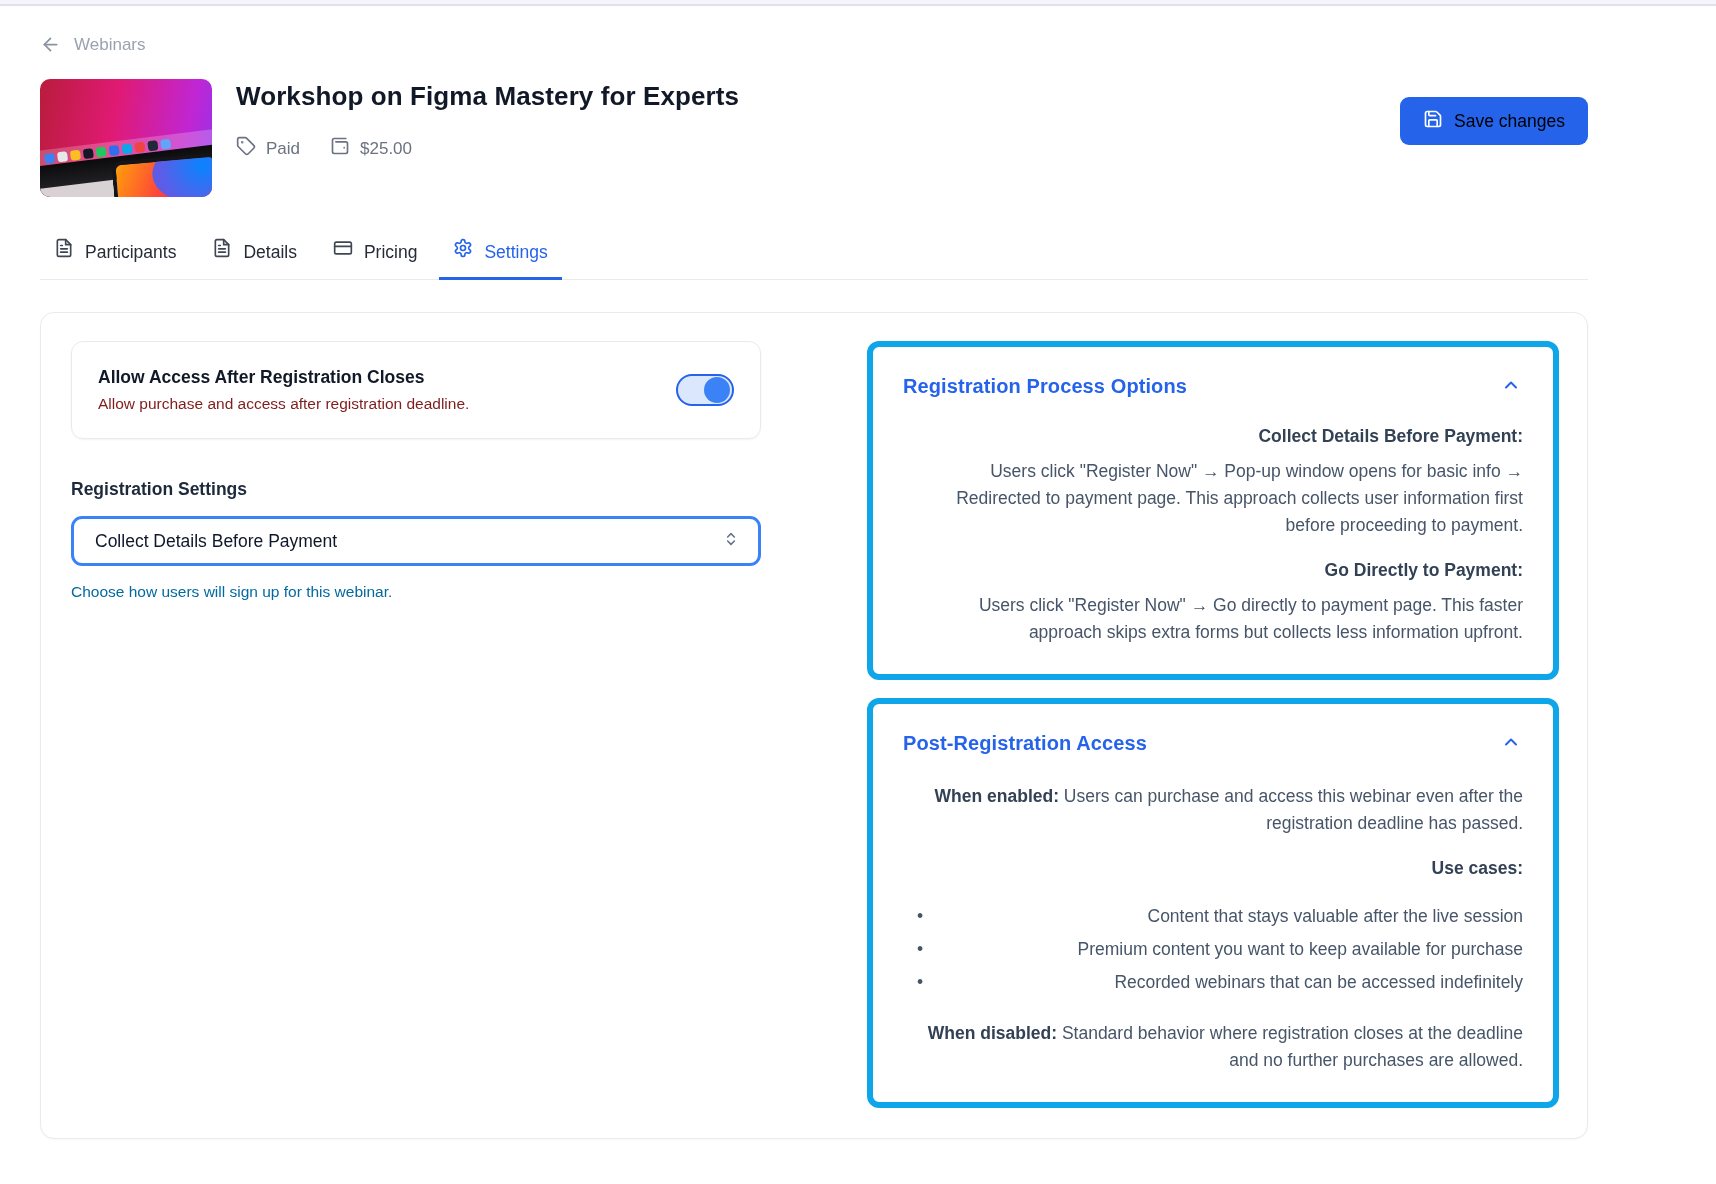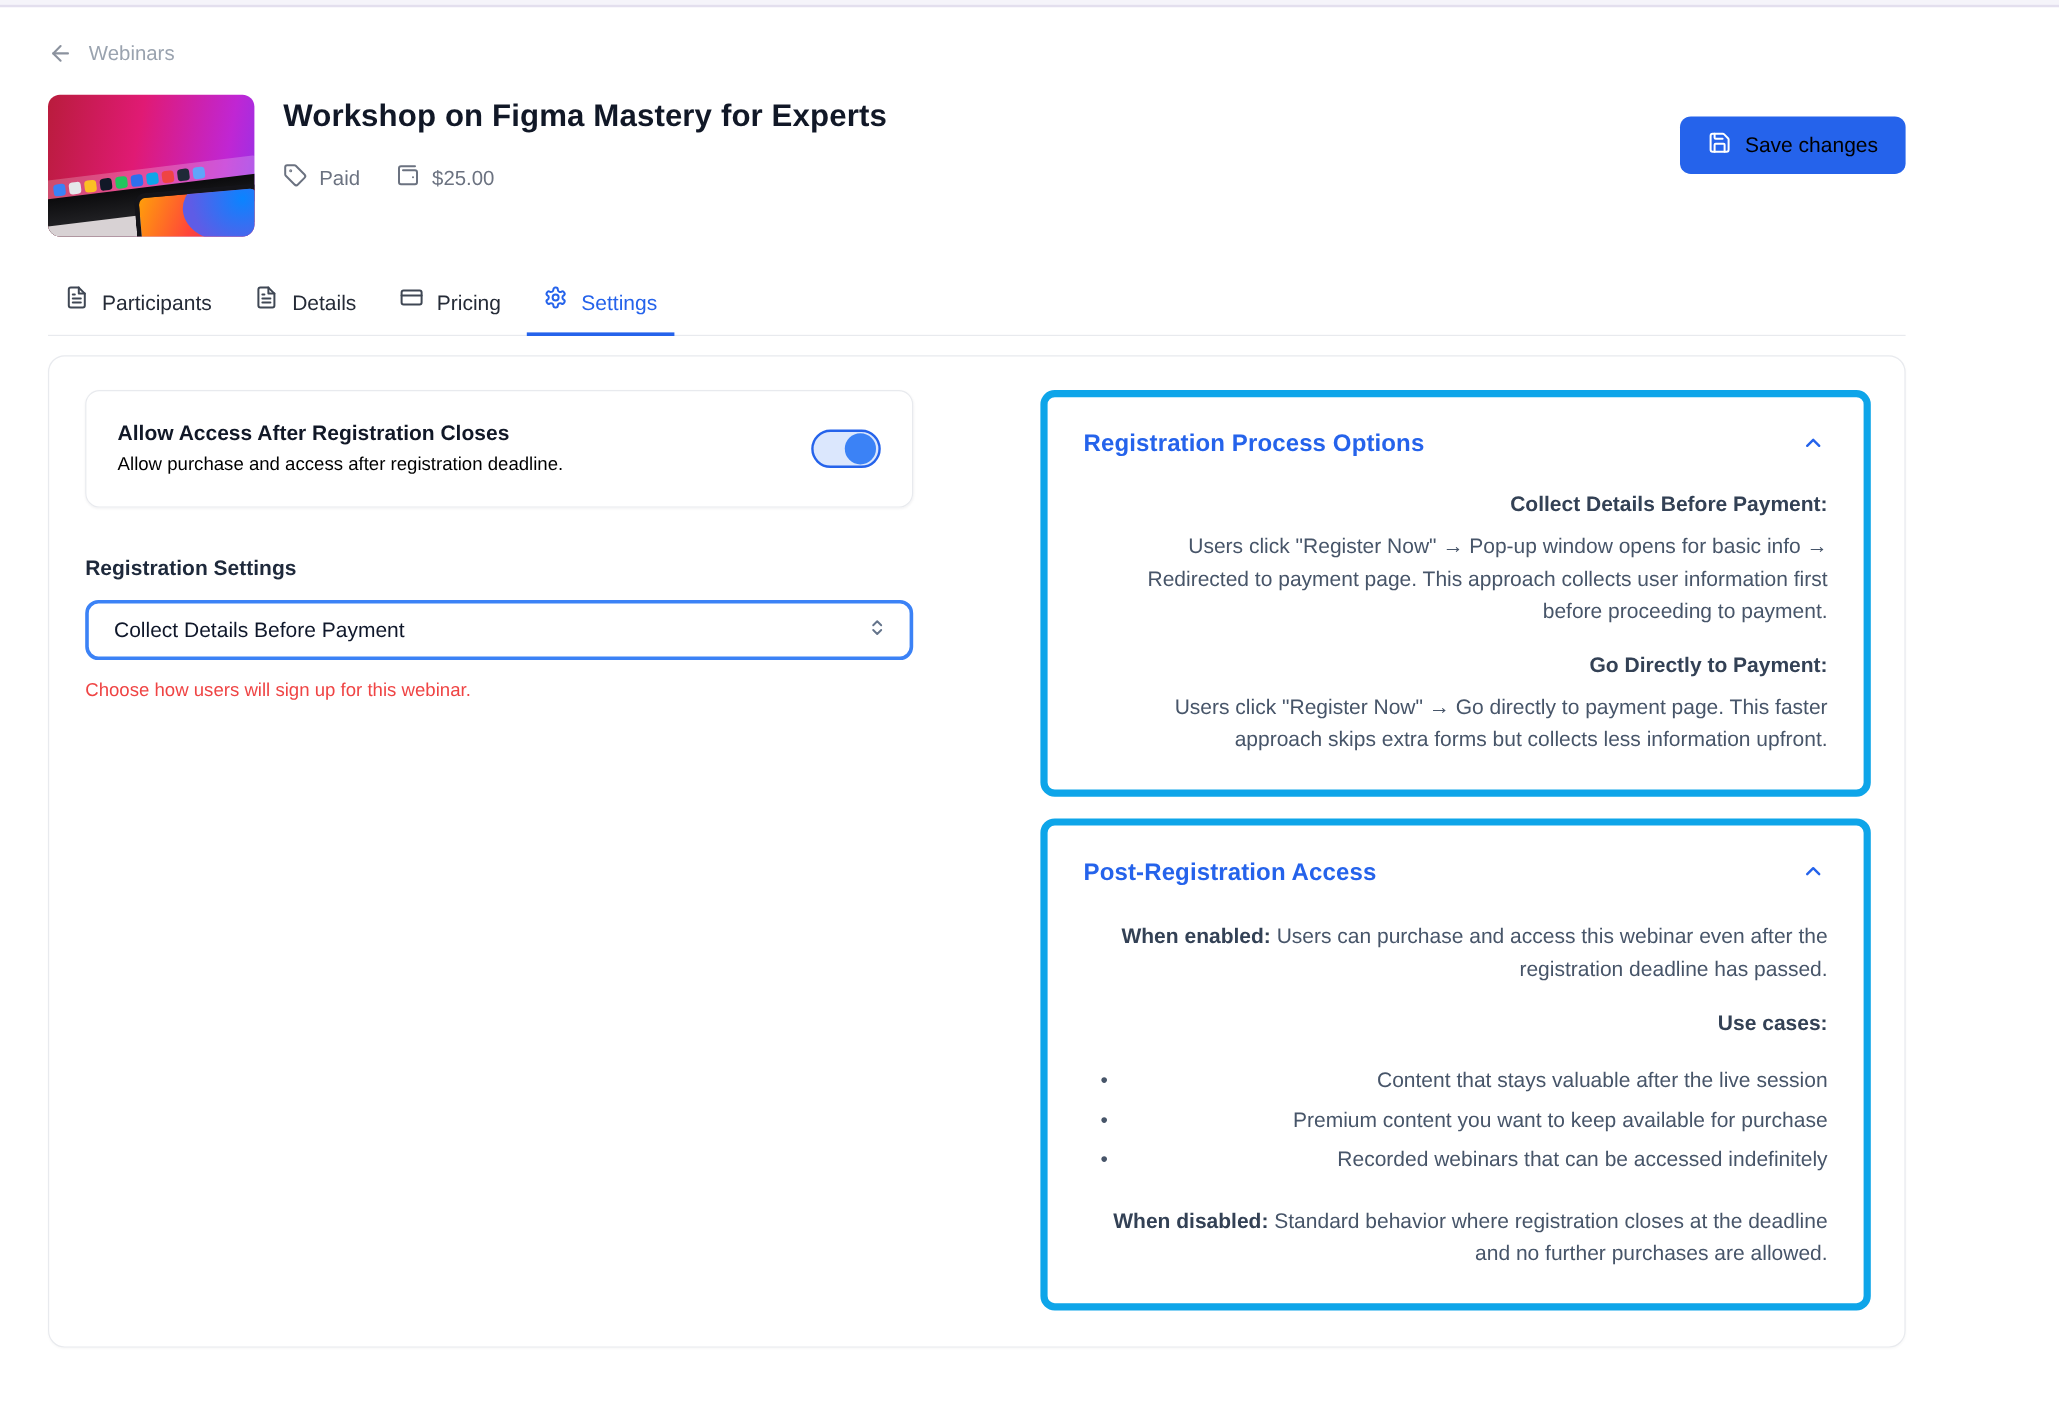--- a/index.html
+++ b/index.html
@@ -38,39 +38,39 @@
     display:flex; align-items:center; gap:11px; }
 
   
   .tabs { margin-top:28px; width:1548px; display:flex; gap:8px; border-bottom:1px solid #e8eaee; }
   .tab { display:flex; align-items:flex-end; gap:11px; padding:13px 14px 14px; font-size:17.5px; color:#252b37;
     border-bottom:3px solid transparent; margin-bottom:-1px; cursor:pointer; }
   .tab.active { color:#2563eb; border-bottom-color:#2563eb; }
   .tab.active svg { stroke:#2563eb; }
 
   
-  .main-card { margin-top:16px; width:1548px; min-height:822px; border:1px solid #e8eaee; border-radius:14px;
+  .main-card { margin-top:32px; width:1548px; min-height:822px; border:1px solid #e8eaee; border-radius:14px;
     background:#fff; padding:28px 28px 30px 30px; display:grid; grid-template-columns:690px 692px;
     column-gap:106px; align-items:start; box-shadow:0 1px 2px rgba(16,24,40,.03); }
 
   
   .toggle-card { border:1px solid #e8eaee; border-radius:12px; padding:25px 26px; display:flex;
     align-items:center; justify-content:space-between; box-shadow:0 1px 2px rgba(16,24,40,.05); }
   .tc-title { font-size:17.5px; font-weight:700; color:#111827; }
-  .tc-desc { margin-top:7px; font-size:15.5px; color:#000000; }
+  .tc-desc { margin-top:7px; font-size:15.5px; color:#7f1d1d; }
   .toggle { position:relative; width:58px; height:32px; border-radius:999px; background:#dbe7fd;
     border:2px solid #2563eb; cursor:pointer; flex:none; }
   .toggle .knob { position:absolute; top:1px; left:2px; width:26px; height:26px; border-radius:50%; background:#3b82f6; }
   .toggle.on .knob { left:auto; right:2px; }
 
   .rp-label { margin-top:40px; font-size:17.5px; font-weight:700; color:#1e293b; }
   .select { margin-top:16px; width:690px; height:50px; border:3px solid #3b82f6; border-radius:11px;
     display:flex; align-items:center; justify-content:space-between; padding:0 19px 0 21px;
     font-size:17.5px; color:#0f172a; cursor:pointer; background:#fff; }
-  .helper { margin-top:17px; font-size:15.5px; color:#ef4444; }
+  .helper { margin-top:17px; font-size:15.5px; color:#0369a1; }
 
   
   .right-col { display:flex; flex-direction:column; gap:18px; }
   .info-card { border:6px solid #0ea5e9; border-radius:12px; padding:26px 30px 26px; background:#fff; }
   .ic-head { display:flex; align-items:center; justify-content:space-between; }
   .ic-title { font-size:20px; font-weight:700; color:#2563eb; letter-spacing:.1px; }
   .collapse-btn { background:none; border:none; cursor:pointer; padding:2px; display:flex; }
   .ic-body { margin-top:26px;text-align:right; }
   .sub-title { font-size:17.5px; font-weight:700; color:#334155; margin-bottom:11px; }
   .body-text { font-size:17.5px; color:#475569; line-height:27px; margin-bottom:21px; }

